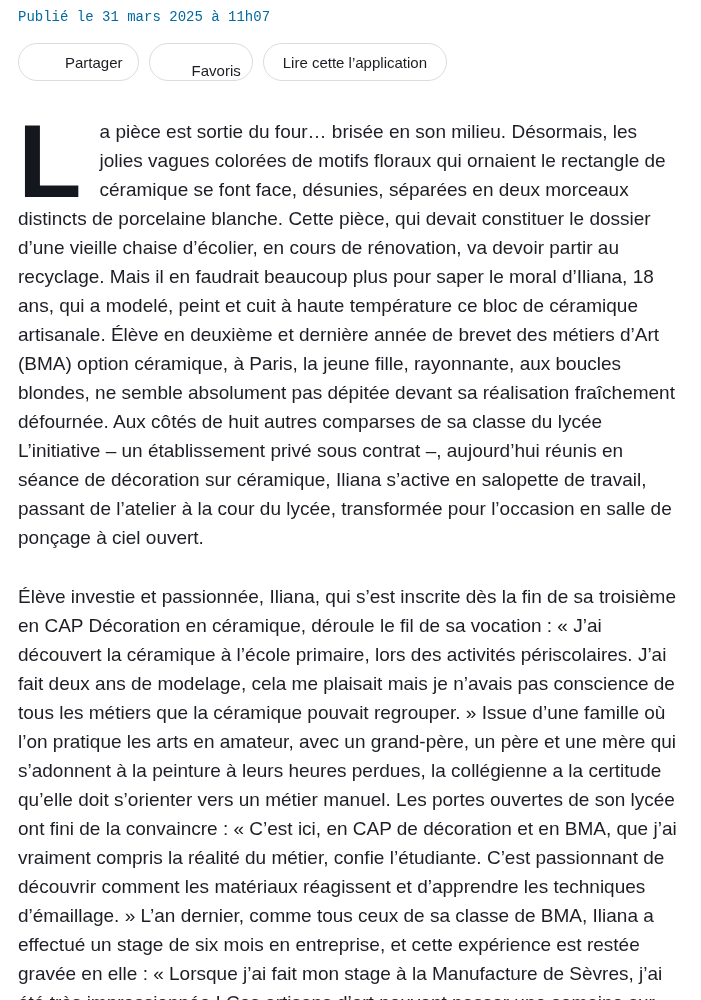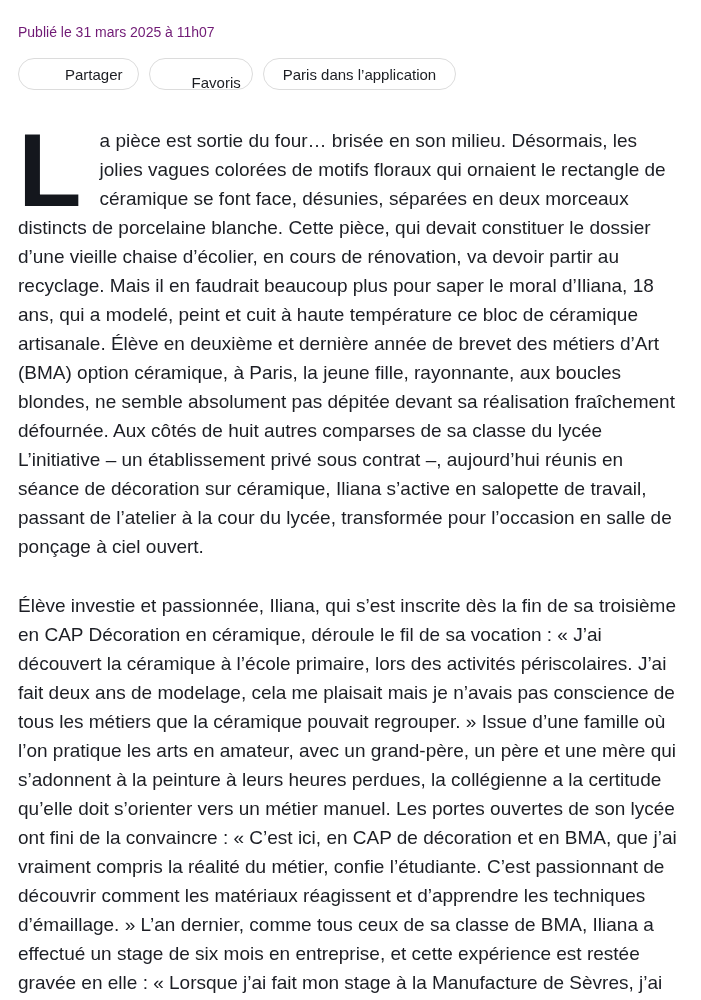--- a/index.html
+++ b/index.html
@@ -13,33 +13,34 @@
     overflow: hidden;
     font-family: "Liberation Sans", "DejaVu Sans", sans-serif;
     color: #1c1e24;
   }
   .page {
     padding: 0 18px;
     box-sizing: border-box;
     width: 701px;
   }
   .meta-line {
-    padding-top: 23px;
+    padding-top: 8px;
     font-size: 14px;
     line-height: 18px;
-    color: #701a75;
+    color: #0369a1;
+    font-family: Liberation Mono, monospace;
   }
   .toolbar {
     margin-top: 17px;
     display: flex;
     align-items: center;
     gap: 10px;
   }
   .pill-btn {
-    height: 32px;
+    height: 38px;
     border-radius: 19px;
     border: 1px solid #dcdcdc;
     background: #ffffff;
     font-family: "Liberation Sans", sans-serif;
     font-size: 15px;
     color: #1b1d22;
     display: inline-flex;
     align-items: center;
     justify-content: flex-end;
     cursor: pointer;
@@ -74,21 +75,21 @@
 </head>
 <body>
 
 <div class="page">
 
   <div class="meta-line">Publié le 31 mars 2025 à 11h07</div>
 
   <div class="toolbar">
     <button class="pill-btn btn-share">Partager</button>
     <button class="pill-btn btn-fav">Favoris</button>
-    <button class="pill-btn btn-app">Paris dans l’application</button>
+    <button class="pill-btn btn-app">Lire cette l’application</button>
   </div>
 
   <div class="article">
 
     <p>
       <span class="dropcap">L</span><span>a pièce est sortie du four… brisée en son milieu. Désormais, les jolies vagues colorées de motifs floraux qui ornaient le rectangle de céramique se font face, désunies, séparées en deux morceaux distincts de porcelaine blanche. Cette pièce, qui devait constituer le dossier d’une vieille chaise d’écolier, en cours de rénovation, va devoir partir au recyclage. Mais il en faudrait beaucoup plus pour saper le moral d’Iliana, 18 ans, qui a modelé, peint et cuit à haute température ce bloc de céramique artisanale. Élève en deuxième et dernière année de brevet des métiers d’Art (BMA) option céramique, à Paris, la jeune fille, rayonnante, aux boucles blondes, ne semble absolument pas dépitée devant sa réalisation fraîchement défournée. Aux côtés de huit autres comparses de sa classe du lycée L’initiative – un établissement privé sous contrat –, aujourd’hui réunis en séance de décoration sur céramique, Iliana s’active en salopette de travail, passant de l’atelier à la cour du lycée, transformée pour l’occasion en salle de ponçage à ciel ouvert.</span>
     </p>
 
     <p>
       <span>Élève investie et passionnée, Iliana, qui s’est inscrite dès la fin de sa troisième en CAP Décoration en céramique, déroule le fil de sa vocation : </span><span class="it">« J’ai découvert la céramique à l’école primaire, lors des activités périscolaires. J’ai fait deux ans de modelage, cela me plaisait mais je n’avais pas conscience de tous les métiers que la céramique pouvait regrouper. »</span><span> Issue d’une famille où l’on pratique les arts en amateur, avec un grand-père, un père et une mère qui s’adonnent à la peinture à leurs heures perdues, la collégienne a la certitude qu’elle doit s’orienter vers un métier manuel. Les portes ouvertes de son lycée ont fini de la convaincre : </span><span class="it">« C’est ici, en CAP de décoration et en BMA, que j’ai vraiment compris la réalité du métier, </span><span>confie l’étudiante. </span><span class="it">C’est passionnant de découvrir comment les matériaux réagissent et d’apprendre les techniques d’émaillage. »</span><span> L’an dernier, comme tous ceux de sa classe de BMA, Iliana a effectué un stage de six mois en entreprise, et cette expérience est restée gravée en elle : </span><span class="it">« Lorsque j’ai fait mon stage à la Manufacture de Sèvres, j’ai été très impressionnée ! Ces artisans d’art peuvent passer une semaine sur une assiette, on est dans la perfection pure. »</span>

